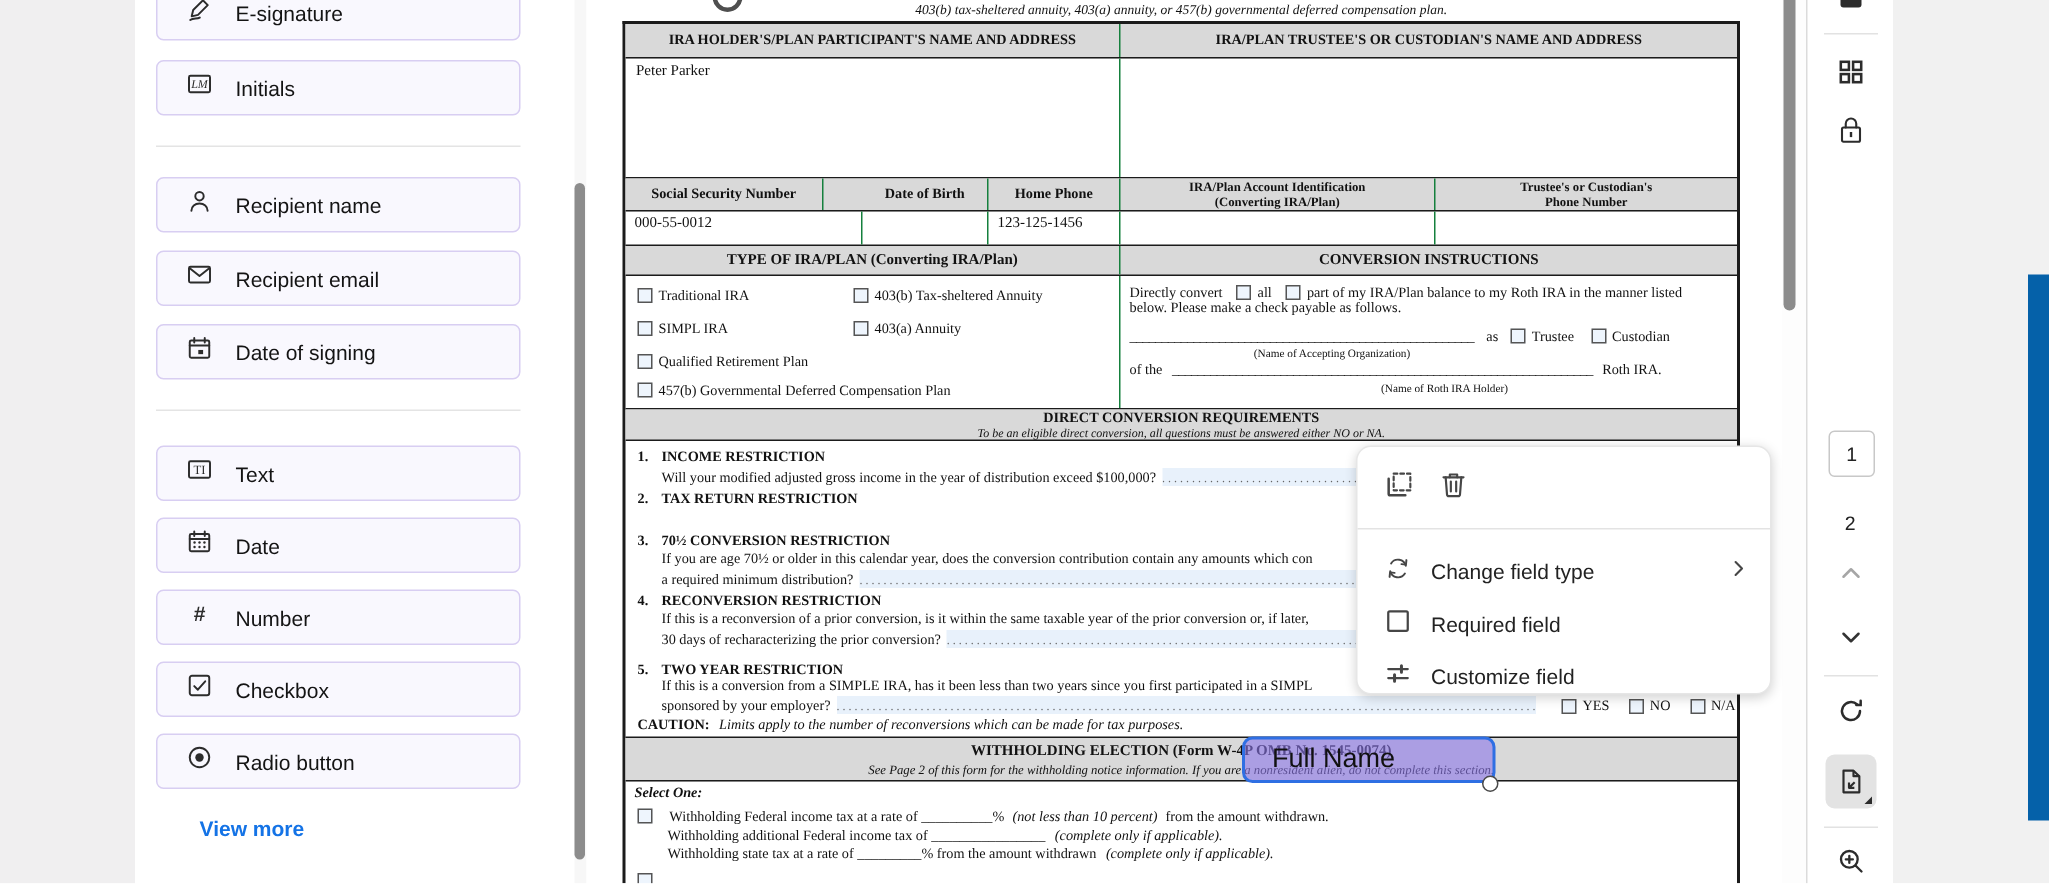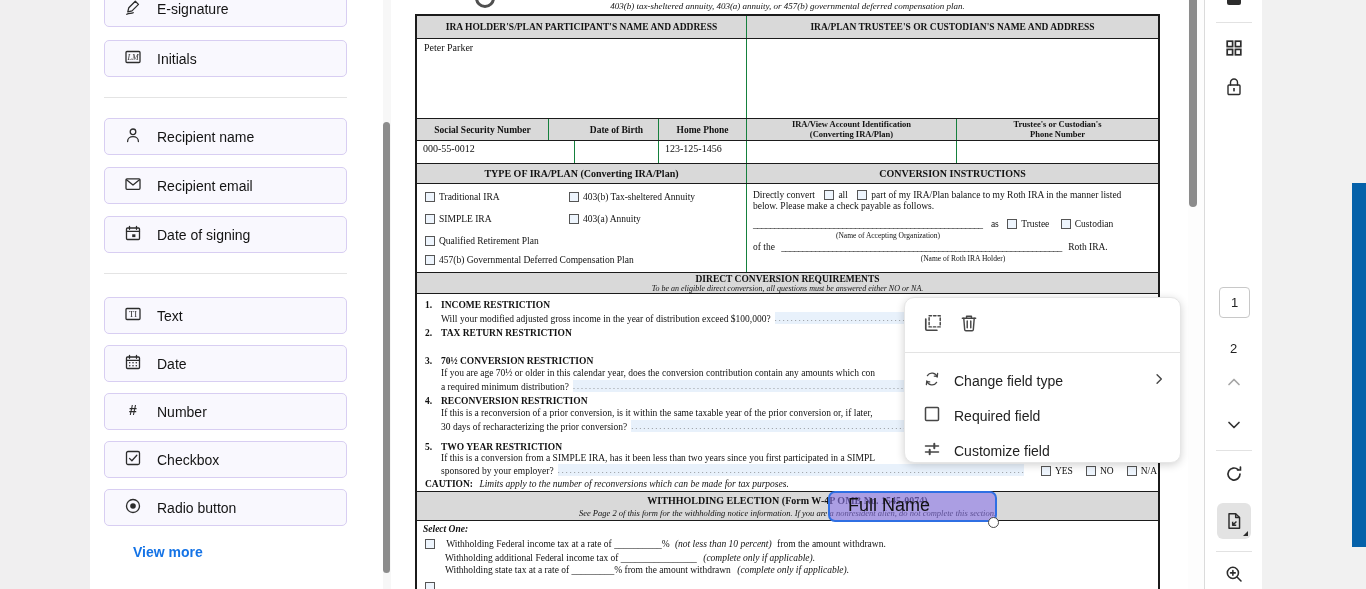--- a/index.html
+++ b/index.html
@@ -224,21 +224,21 @@
 
       <div class="trow" style="top:23px;height:80px;">
         <div class="cell bR" style="left:0;width:330px;align-items:flex-start;justify-content:flex-start;padding:3px 0 0 7px;font-size:10px;">Peter Parker</div>
       </div>
 
       <div class="trow grey" style="top:103px;height:22px;">
         <div class="cell bR hd" style="left:0;width:132px;">Social Security Number</div>
         <div class="cell bR hd" style="left:158px;width:84px;">Date of Birth</div>
         <div class="cell bR hd" style="left:242px;width:88px;">Home Phone</div>
         <div class="cell bR hd2" style="left:330px;width:210px;flex-direction:column;">
-          <span>IRA/View Account Identification</span>
+          <span>IRA/Plan Account Identification</span>
           <span>(Converting IRA/Plan)</span>
         </div>
         <div class="cell hd2" style="left:540px;width:201px;flex-direction:column;">
           <span>Trustee's or Custodian's</span>
           <span>Phone Number</span>
         </div>
       </div>
 
       <div class="trow" style="top:125px;height:23px;">
         <div class="cell bR val" style="left:0;width:158px;align-items:flex-start;padding-top:2px;">000-55-0012</div>
@@ -250,21 +250,21 @@
 
       <div class="trow grey" style="top:148px;height:20px;">
         <div class="cell bR hd" style="left:0;width:330px;font-size:10px;">TYPE OF IRA/PLAN (Converting IRA/Plan)</div>
         <div class="cell hd" style="left:330px;width:411px;font-size:10px;">CONVERSION INSTRUCTIONS</div>
       </div>
 
       <div class="trow" style="top:168px;height:89px;">
         <div class="cell bR" style="left:0;width:330px;"></div>
 
         <div class="ckrow" style="left:8px;top:8px;"><span class="cb"></span><span>Traditional IRA</span></div>
-        <div class="ckrow" style="left:8px;top:30px;"><span class="cb"></span><span>SIMPLE IRA</span></div>
+        <div class="ckrow" style="left:8px;top:30px;"><span class="cb"></span><span>SIMPL IRA</span></div>
         <div class="ckrow" style="left:8px;top:52px;"><span class="cb"></span><span>Qualified Retirement Plan</span></div>
         <div class="ckrow" style="left:8px;top:71px;"><span class="cb"></span><span>457(b) Governmental Deferred Compensation Plan</span></div>
         <div class="ckrow" style="left:152px;top:8px;"><span class="cb"></span><span>403(b) Tax-sheltered Annuity</span></div>
         <div class="ckrow" style="left:152px;top:30px;"><span class="cb"></span><span>403(a) Annuity</span></div>
 
         <div class="instr" style="left:336px;top:6px;">
           <span>Directly convert</span>
           <span class="cb" style="margin:0 4px 0 7px;"></span><span>all</span>
           <span class="cb" style="margin:0 4px 0 7px;"></span><span>part of my IRA/Plan balance to my Roth IRA in the manner listed</span>
         </div>

